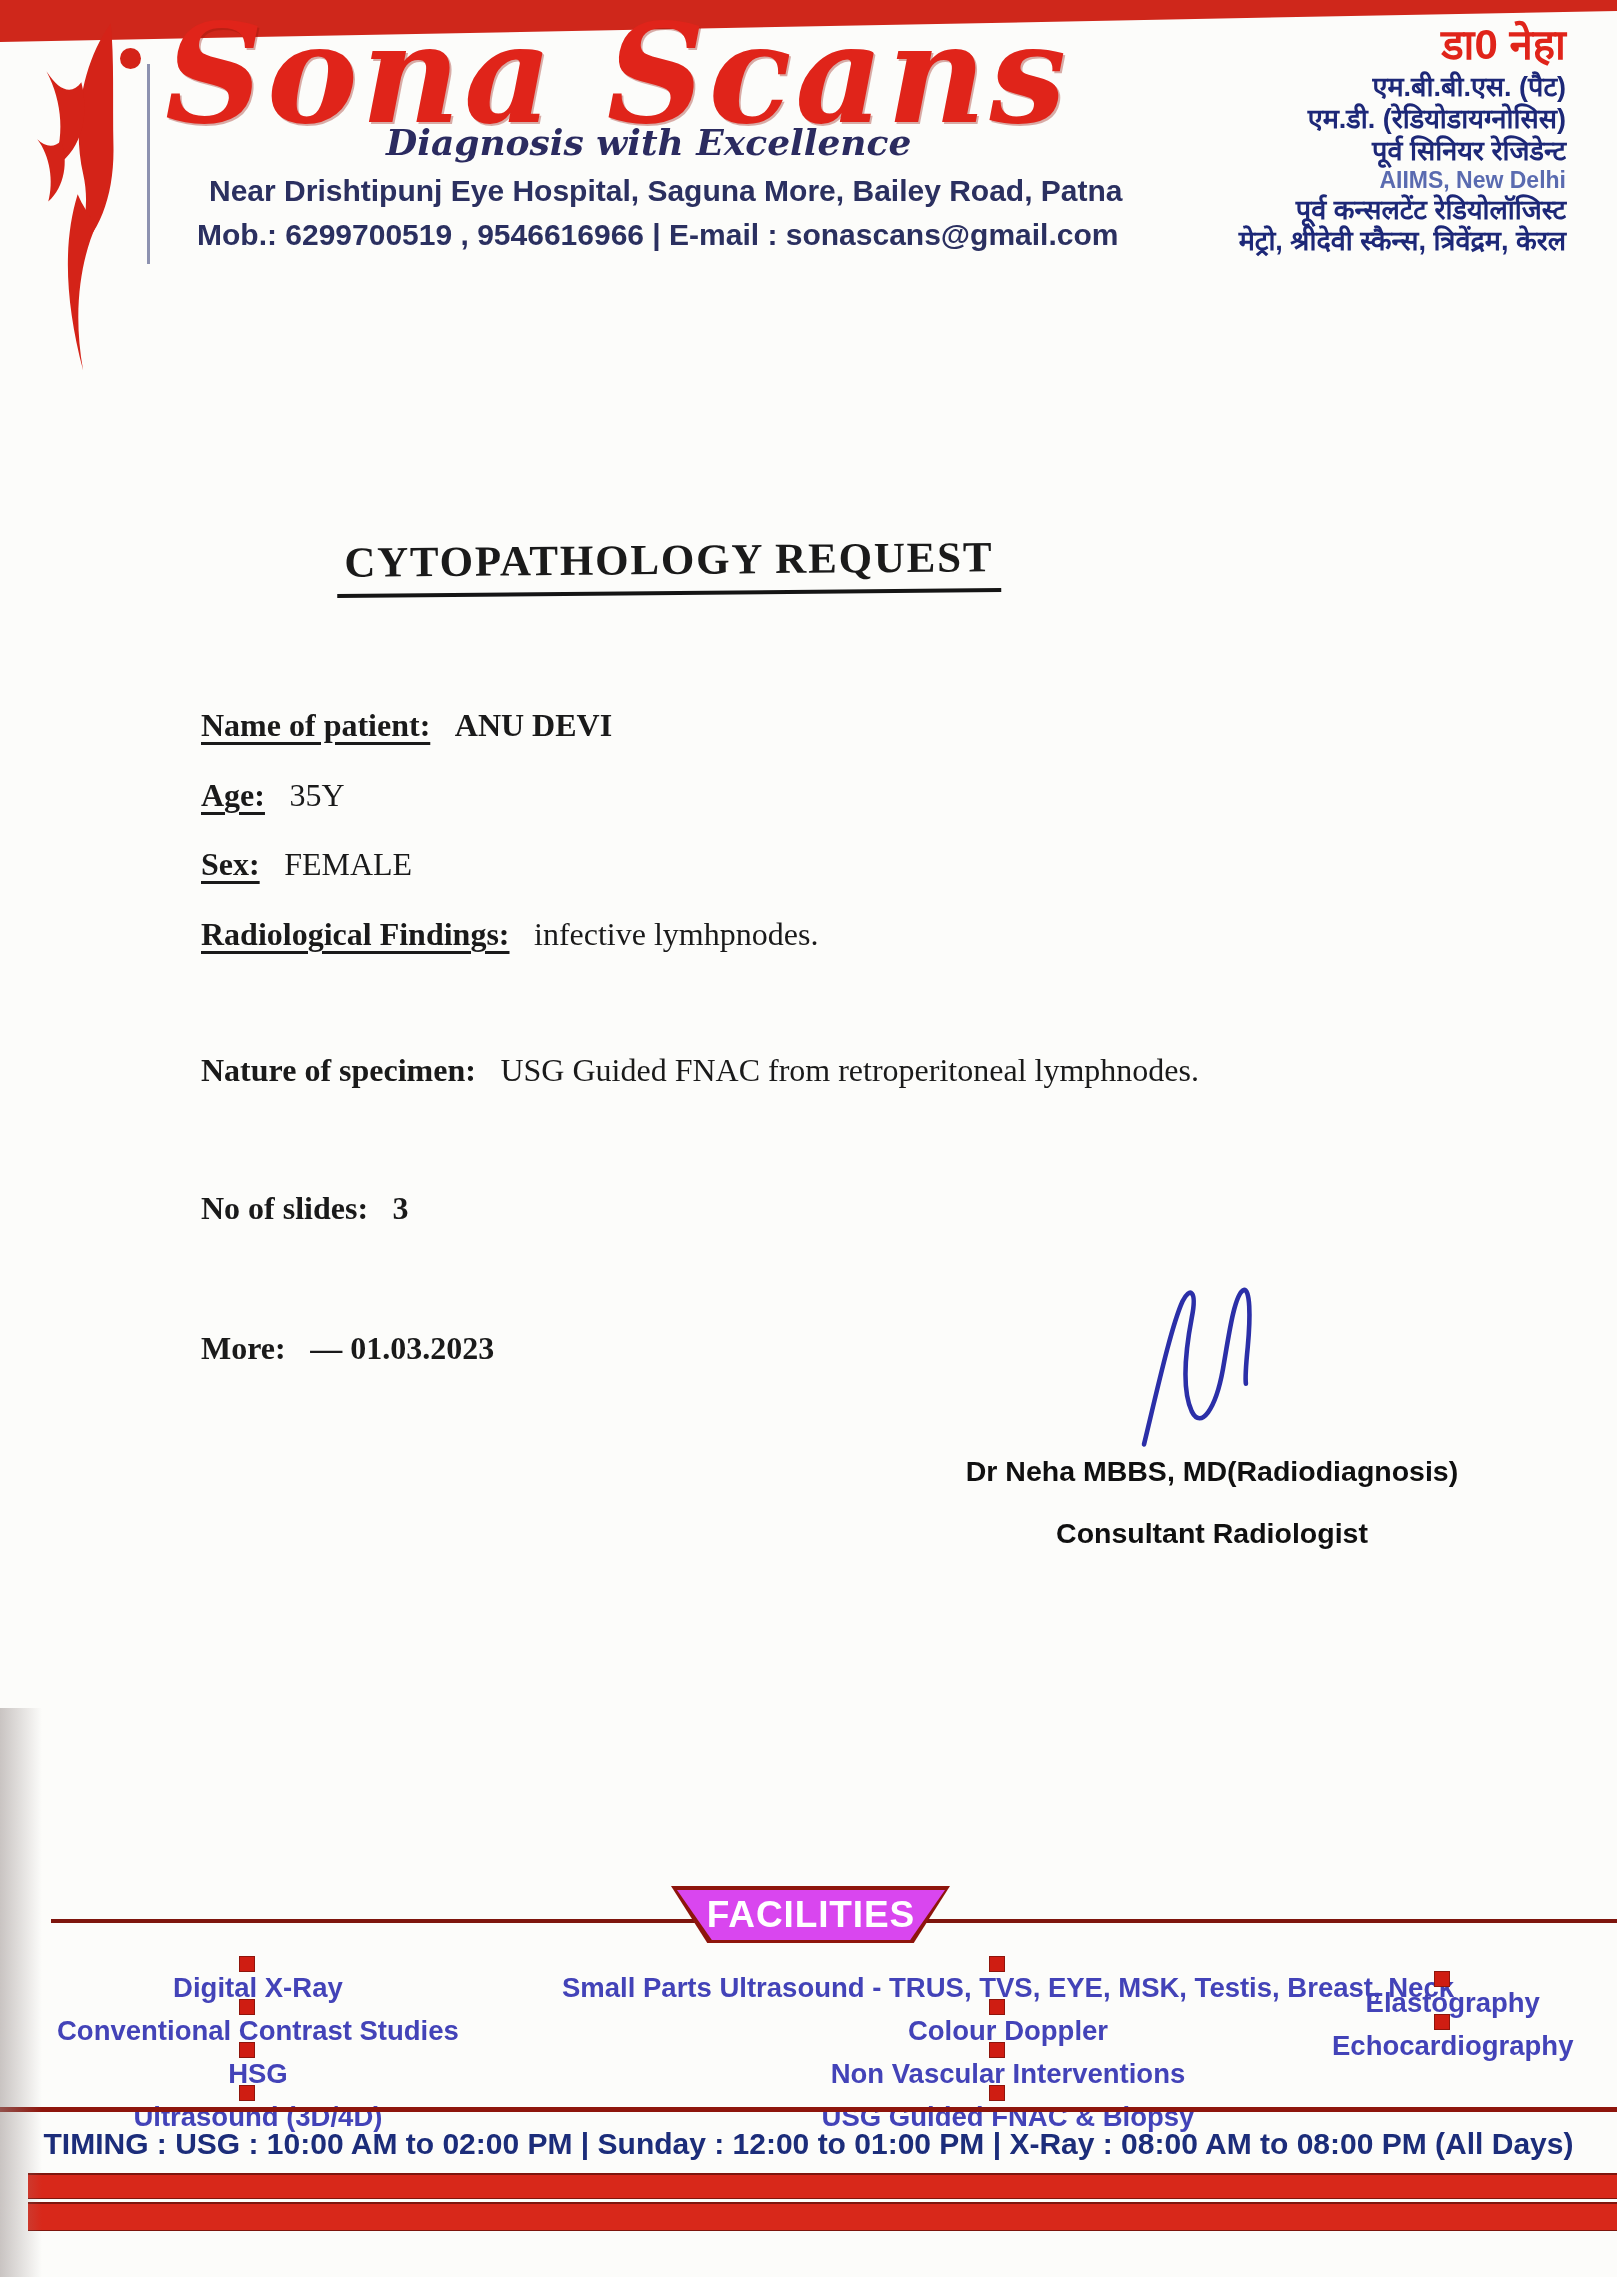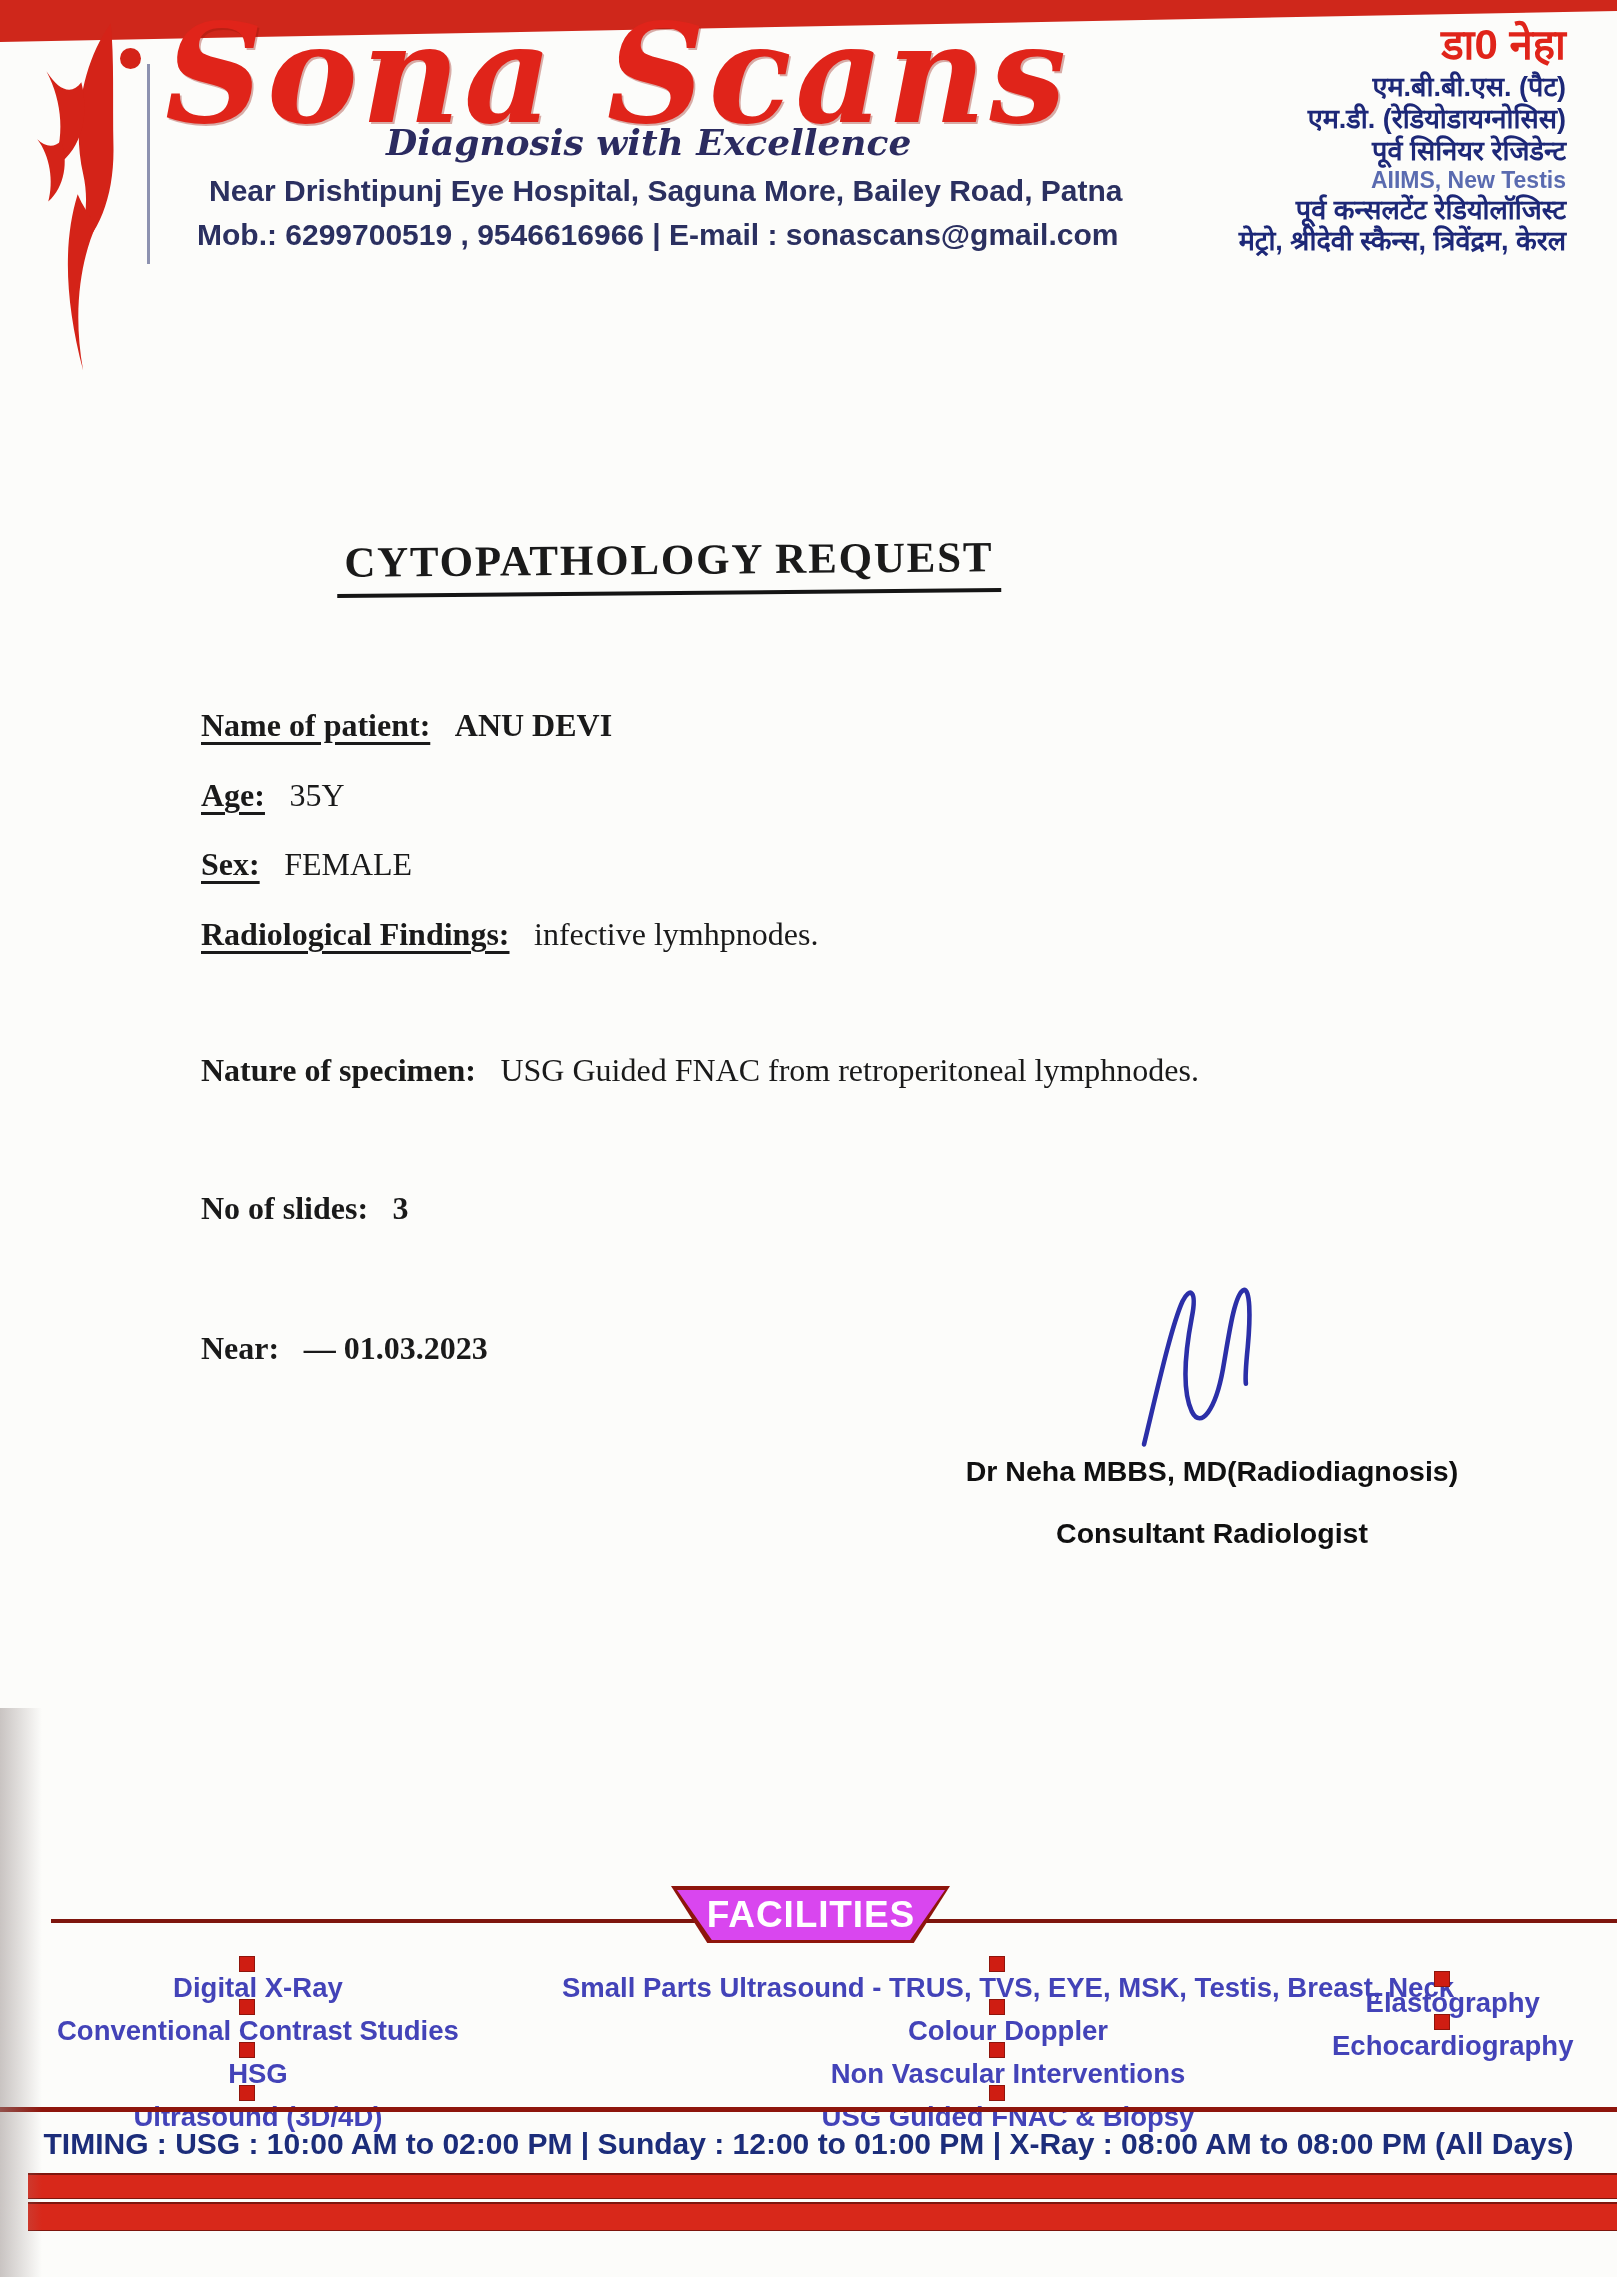--- a/index.html
+++ b/index.html
@@ -173,21 +173,21 @@
   <div class="clinic-name">Sona Scans</div>
   <div class="tagline">Diagnosis with Excellence</div>
   <div class="addr">Near Drishtipunj Eye Hospital, Saguna More, Bailey Road, Patna</div>
   <div class="contact">Mob.: 6299700519 , 9546616966 | E-mail : sonascans@gmail.com</div>
 
   <div class="doctor-block">
     <div class="doc-name">डा0 नेहा</div>
     <div class="doc-line">एम.बी.बी.एस. (पैट)</div>
     <div class="doc-line">एम.डी. (रेडियोडायग्नोसिस)</div>
     <div class="doc-line">पूर्व सिनियर रेजिडेन्ट</div>
-    <div class="doc-line aiims">AIIMS, New Testis</div>
+    <div class="doc-line aiims">AIIMS, New Delhi</div>
     <div class="doc-line">पूर्व कन्सलटेंट रेडियोलॉजिस्ट</div>
     <div class="doc-line">मेट्रो, श्रीदेवी स्कैन्स, त्रिवेंद्रम, केरल</div>
   </div>
 
   <div class="title-wrap">
     <span class="doc-title">CYTOPATHOLOGY REQUEST</span>
   </div>
 
   <div class="field f-name">
     <span class="lbl u">Name of patient:</span>
@@ -207,21 +207,21 @@
   </div>
   <div class="field f-spec">
     <span class="lbl">Nature of specimen:</span>
     <span class="val">USG Guided FNAC from retroperitoneal lymphnodes.</span>
   </div>
   <div class="field f-slides">
     <span class="lbl">No of slides:</span>
     <span class="val b">3</span>
   </div>
   <div class="field f-date">
-    <span class="lbl">Near:</span>
+    <span class="lbl">More:</span>
     <span class="val b">— 01.03.2023</span>
   </div>
 
   <svg class="sig-svg" width="138" height="179" viewBox="0 0 150 195">
     <path d="M14,178 C28,120 44,48 56,22 C64,6 72,10 66,40 C58,82 56,120 66,142 C76,162 92,140 100,96 C106,62 112,16 122,10 C130,6 130,40 127,72 C125,92 124,104 125,112" fill="none" stroke="#2b2fa8" stroke-width="5" stroke-linecap="round"></path>
   </svg>
   <div class="signatory">
     <div>Dr Neha  MBBS, MD(Radiodiagnosis)</div>
     <div class="role">Consultant Radiologist</div>
   </div>

